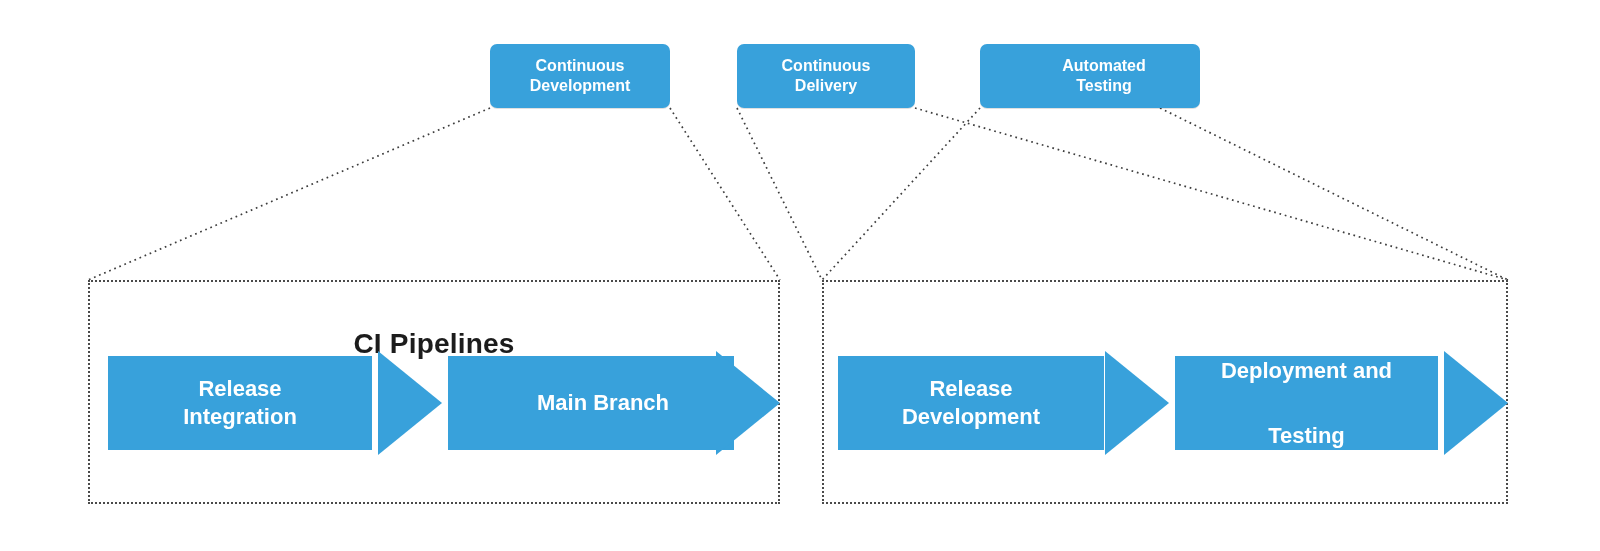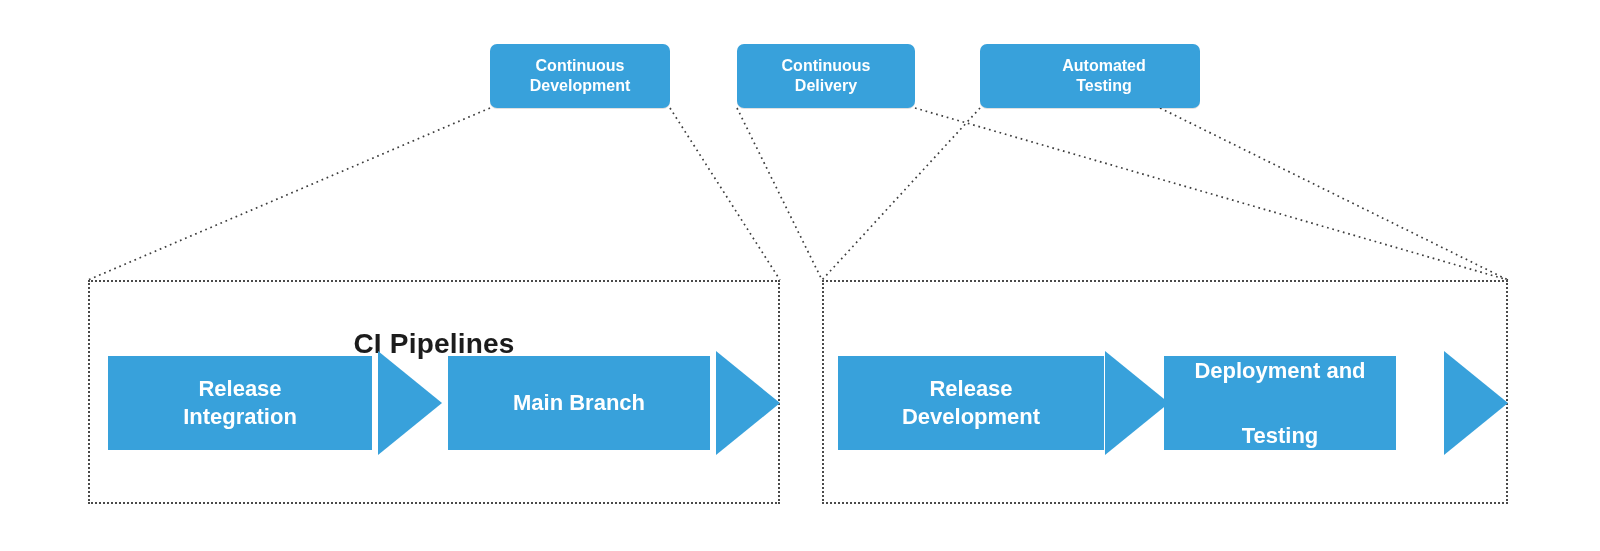--- a/index.html
+++ b/index.html
@@ -71,26 +71,26 @@
   }
   .step-arrowhead{
     position:absolute;
     top:69px;height:104px;width:64px;
     background:var(--blue);
     clip-path:polygon(0 0, 100% 50%, 0 100%);
   }
   
   #step-feature-development{left:18px;width:264px;}
   #arrow-feature-development{left:288px;}
-  #step-main-branch{left:358px;width:262px;}
+  #step-main-branch{left:358px;width:262px;padding-left:24px;}
   #arrow-main-branch{left:626px;}
   
   #step-release-preparation{left:14px;width:266px;}
   #arrow-release-preparation{left:281px;}
-  #step-deployment-testing{left:340px;width:232px;gap:37px;}
+  #step-deployment-testing{left:351px;width:263px;gap:37px;}
   #arrow-deployment-testing{left:620px;}
 </style>
 </head>
 <body>
 
 <div class="canvas">
 
   <svg class="edges" id="edges-svg">
       <line x1="490" y1="108" x2="88" y2="280"></line>
       <line x1="670" y1="108" x2="780" y2="280"></line>

